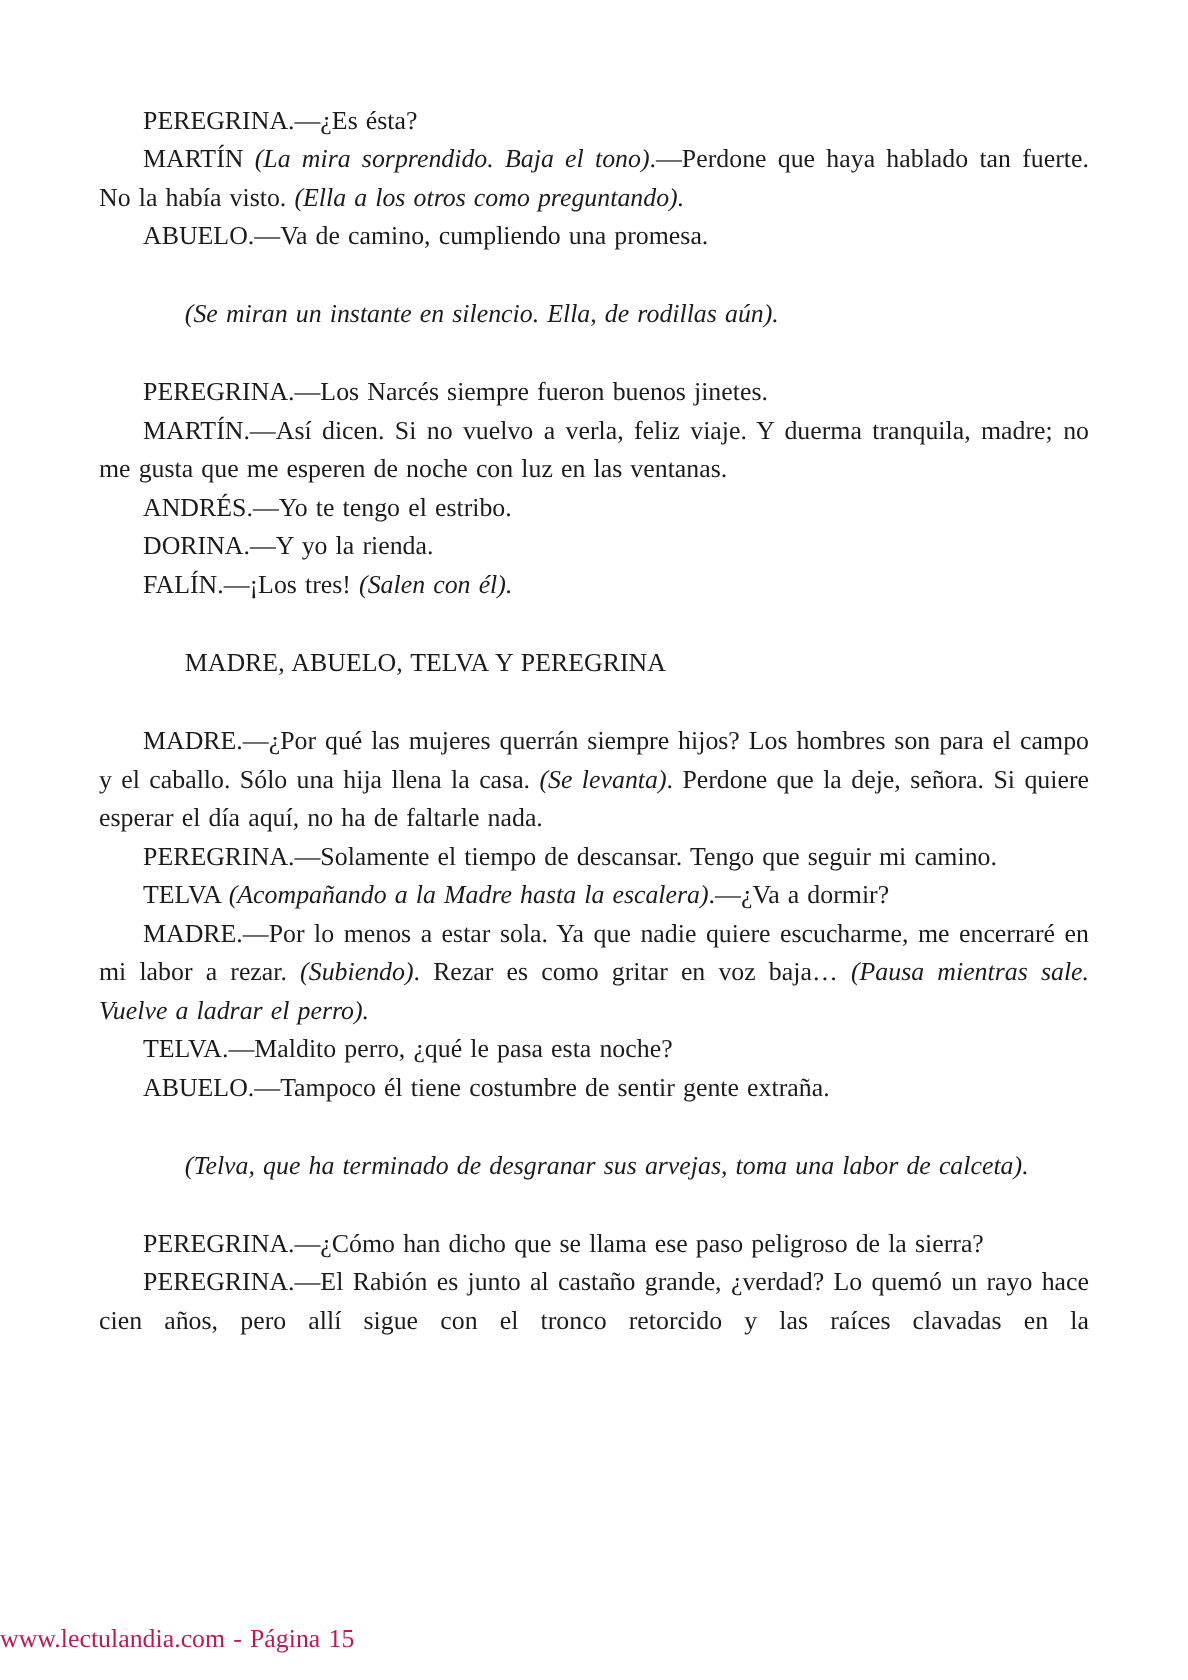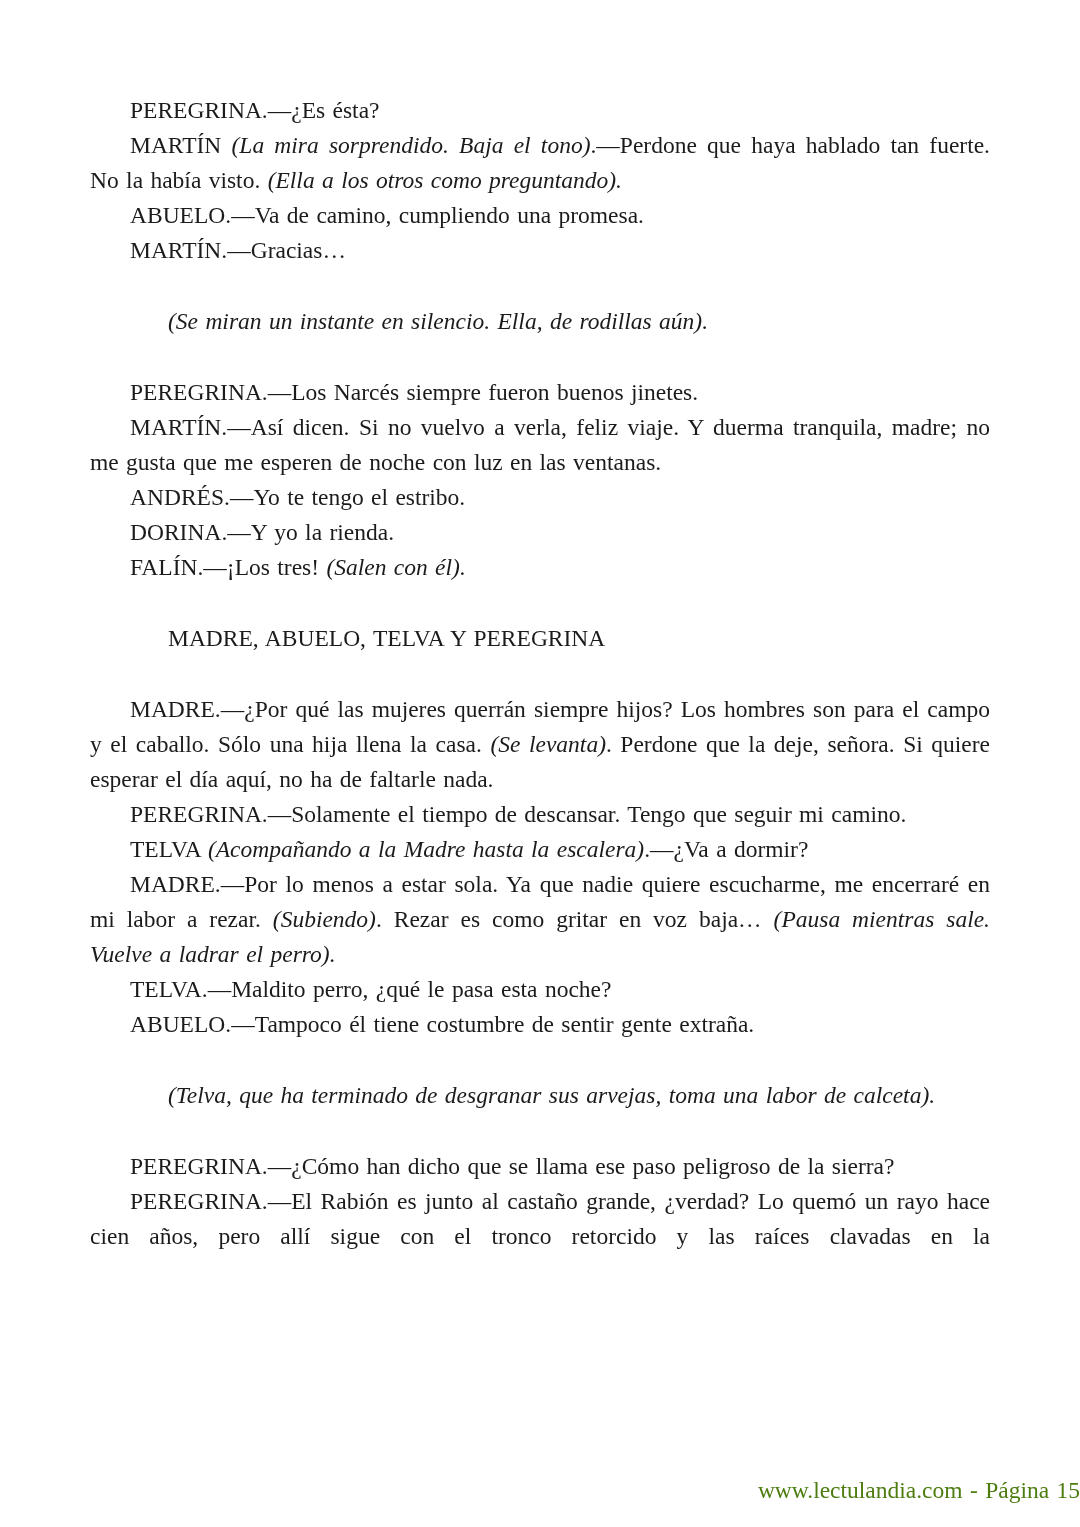--- a/index.html
+++ b/index.html
@@ -43,34 +43,33 @@
     text-indent: 0;
   }
   p.cut { text-align-last: justify; }
   .it { font-style: italic; }
   .rm { font-style: normal; }
   .footer {
     position: absolute;
     left: 0;
     right: 0;
     top: 1473px;
-    text-align: right;
+    text-align: left;
     font-size: 23.5px;
-    color: #4d7c0f;
+    color: #be185d;
   }
 </style>
 </head>
 <body style="background: rgb(255, 255, 255);">
 
 <div class="page" style="background: rgb(255, 255, 255); color: rgb(27, 27, 27); padding-left: 40px;">
   <div class="body-text">
       <p class="dialogue"><span class="rm">PEREGRINA.—¿Es ésta?</span></p>
       <p class="dialogue"><span class="rm">MARTÍN </span><span class="it">(La mira sorprendido. Baja el tono)</span><span class="rm">.—Perdone que haya hablado tan fuerte. No la había visto. </span><span class="it">(Ella a los otros como preguntando).</span></p>
       <p class="dialogue"><span class="rm">ABUELO.—Va de camino, cumpliendo una promesa.</span></p>
-      <p class="dialogue"><span class="rm">MARTÍN.—Gracias…</span></p>
       <p class="stage"><span class="it">(Se miran un instante en silencio. Ella, de rodillas aún).</span></p>
       <p class="dialogue"><span class="rm">PEREGRINA.—Los Narcés siempre fueron buenos jinetes.</span></p>
       <p class="dialogue"><span class="rm">MARTÍN.—Así dicen. Si no vuelvo a verla, feliz viaje. Y duerma tranquila, madre; no me gusta que me esperen de noche con luz en las ventanas.</span></p>
       <p class="dialogue"><span class="rm">ANDRÉS.—Yo te tengo el estribo.</span></p>
       <p class="dialogue"><span class="rm">DORINA.—Y yo la rienda.</span></p>
       <p class="dialogue"><span class="rm">FALÍN.—¡Los tres! </span><span class="it">(Salen con él).</span></p>
       <p class="heading"><span class="rm">MADRE, ABUELO, TELVA Y PEREGRINA</span></p>
       <p class="dialogue"><span class="rm">MADRE.—¿Por qué las mujeres querrán siempre hijos? Los hombres son para el campo y el caballo. Sólo una hija llena la casa. </span><span class="it">(Se levanta)</span><span class="rm">. Perdone que la deje, señora. Si quiere esperar el día aquí, no ha de faltarle nada.</span></p>
       <p class="dialogue"><span class="rm">PEREGRINA.—Solamente el tiempo de descansar. Tengo que seguir mi camino.</span></p>
       <p class="dialogue"><span class="rm">TELVA </span><span class="it">(Acompañando a la Madre hasta la escalera)</span><span class="rm">.—¿Va a dormir?</span></p>

